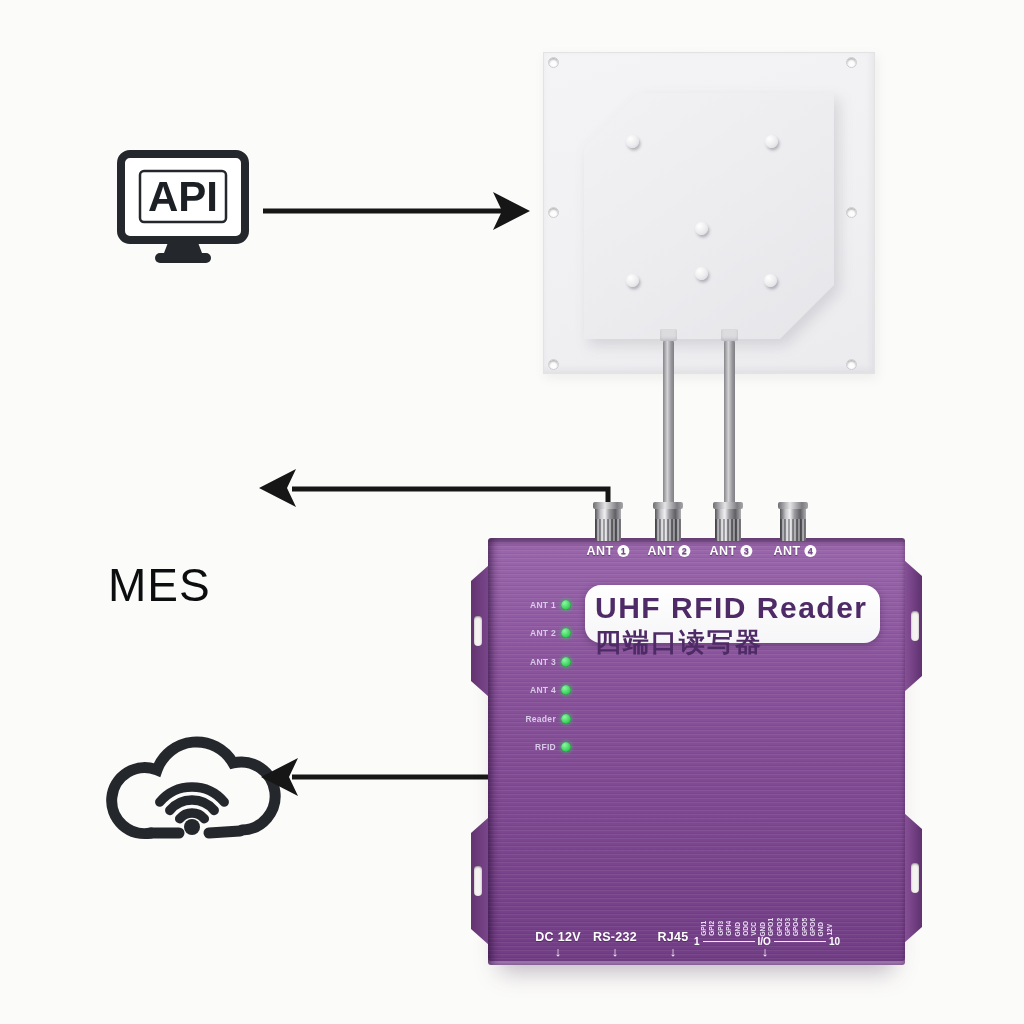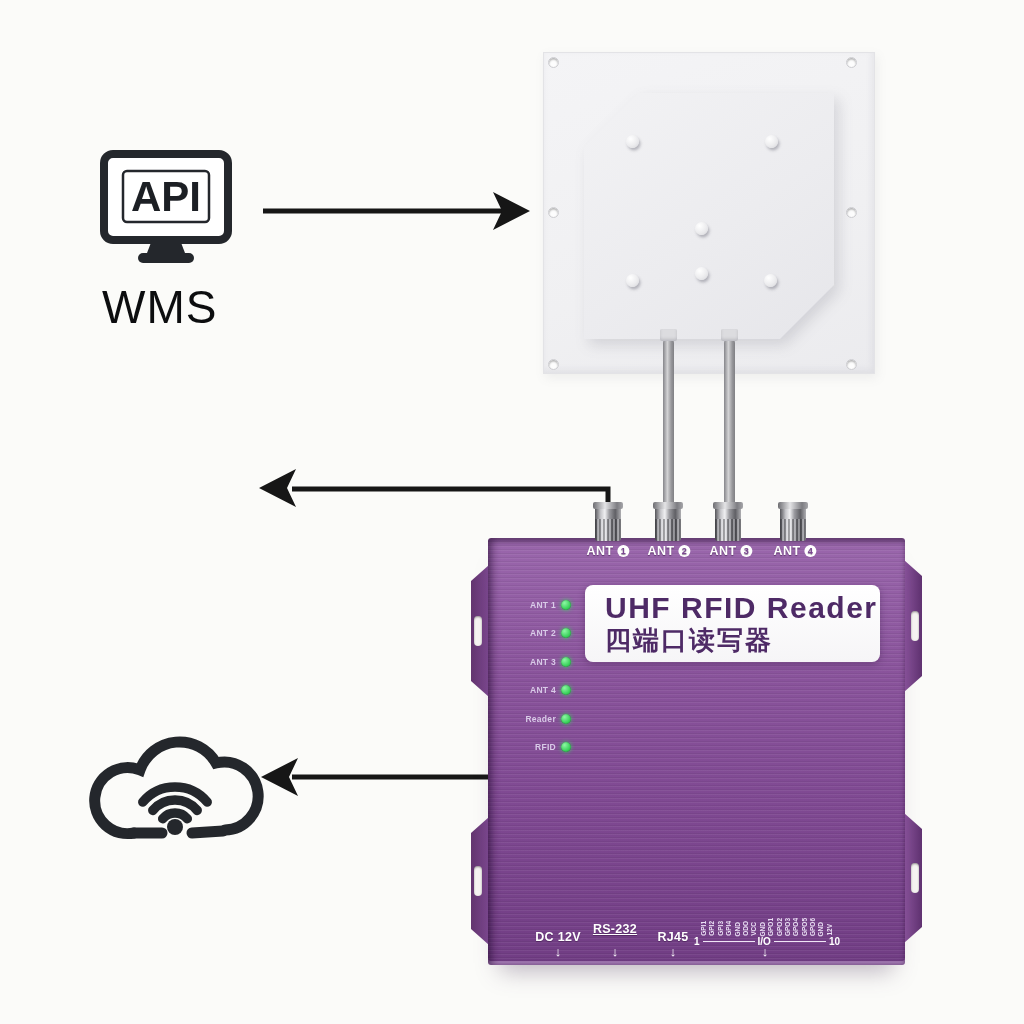--- a/index.html
+++ b/index.html
@@ -5,21 +5,21 @@
   html,body{margin:0;padding:0;}
   body{
     width:1024px;height:1024px;
     background:#fbfbf9;
     font-family:"Liberation Sans", sans-serif;
     -webkit-font-smoothing:antialiased;
   }
   .canvas{position:relative;width:1024px;height:1024px;overflow:hidden;background:#fbfbf9;}
 
   
-  .icon-wrap{position:absolute;}
+  .icon-wrap{position:absolute;margin-left:17px;}
   .caption{
     position:absolute;color:#0c0d0f;font-size:46px;font-weight:400;letter-spacing:1px;
   }
 
   
   #arrows{position:absolute;left:0;top:0;z-index:3;pointer-events:none;}
 
   
   .antenna{
     position:absolute;left:543px;top:52px;width:330px;height:320px;z-index:1;
@@ -86,27 +86,27 @@
 
   .antlbl{
     position:absolute;top:6px;transform:translateX(-50%);
     color:#ffffff;font-size:12.5px;font-weight:700;letter-spacing:.5px;white-space:nowrap;
     text-shadow:0 1px 1px rgba(40,10,50,.5);
   }
   .numchip{display:inline-block;width:12px;height:12px;margin-left:4px;border-radius:50%;
     background:#ffffff;color:#7a4590;font-size:9px;line-height:12px;text-align:center;font-weight:700;vertical-align:1px;}
 
   .nameplate{
-    position:absolute;left:97px;top:47px;width:295px;height:77px;border-radius:8px;
+    position:absolute;left:97px;top:47px;width:295px;height:58px;border-radius:16px;
     background:linear-gradient(180deg,#ffffff 0%,#f6f5f7 100%);
     box-shadow:0 2px 7px rgba(50,20,60,.35);
-    padding:5px 0 0 20px;box-sizing:border-box;
+    padding:5px 0 0 10px;box-sizing:border-box;
   }
   .np-title{font-size:30px;font-weight:700;color:#4e2a66;letter-spacing:1.5px;line-height:36px;}
-  .np-sub{font-size:26px;font-weight:700;color:#4e2a66;letter-spacing:2px;line-height:32px;font-family:Liberation Mono, monospace;}
+  .np-sub{font-size:26px;font-weight:700;color:#4e2a66;letter-spacing:2px;line-height:32px;}
 
   .ledrow{position:absolute;display:flex;align-items:center;height:11px;}
   .ledlabel{display:inline-block;width:46px;text-align:right;margin-right:5px;
     color:#d9cbe8;font-size:8.5px;font-weight:700;letter-spacing:.3px;}
   .led-dot{width:10px;height:10px;border-radius:50%;
     background:radial-gradient(circle at 35% 30%,#8df7a4 0%,#3bd35c 60%,#27ab45 100%);
     box-shadow:0 0 4px rgba(50,210,90,.9), inset 0 0 1px rgba(10,60,20,.6);}
 
   .bport{position:absolute;transform:translateX(-50%);color:#fff;font-size:12.5px;font-weight:700;
     letter-spacing:.3px;white-space:nowrap;text-shadow:0 1px 1px rgba(40,10,50,.4);}
@@ -129,22 +129,22 @@
 
   <div class="icon-wrap" style="left:100px;top:150px;">
     <svg width="132" height="118" viewBox="0 0 132 118">
       <rect x="4" y="4" width="124" height="86" rx="9" fill="#ffffff" stroke="#24272c" stroke-width="8"></rect>
       <rect x="23" y="21" width="86" height="51" rx="4" fill="none" stroke="#24272c" stroke-width="2.5"></rect>
       <text x="66" y="61" text-anchor="middle" font-size="42" font-weight="700" fill="#1c1f24">API</text>
       <polygon points="52,90 80,90 85,103 47,103" fill="#24272c"></polygon>
       <rect x="38" y="103" width="56" height="10" rx="5" fill="#24272c"></rect>
     </svg>
   </div>
-  <div class="caption" style="left:102px;top:280px;">WMS</div>
-
+
+  <div class="caption" style="left:108px;top:558px;">MES</div>
 
   <div class="icon-wrap" style="left:72px;top:700px;">
     <svg width="200" height="155" viewBox="0 0 200 155">
       <path d="M62,133 A33,33 0 1 1 68,70 A42,42 0 0 1 144,63 A34,34 0 1 1 153,130" fill="none" stroke="#24272c" stroke-width="11" stroke-linecap="round"></path>
       <path d="M62,133 L90,133 M120,133 L151,131" fill="none" stroke="#24272c" stroke-width="11" stroke-linecap="round"></path>
       <path d="M90.7,118.7 A16,16 0 0 1 115.3,118.7" fill="none" stroke="#24272c" stroke-width="9.5" stroke-linecap="round"></path>
       <path d="M80.8,110.4 A29,29 0 0 1 125.2,110.4" fill="none" stroke="#24272c" stroke-width="9.5" stroke-linecap="round"></path>
       <path d="M70.8,102 A42,42 0 0 1 135.2,102" fill="none" stroke="#24272c" stroke-width="9.5" stroke-linecap="round"></path>
       <circle cx="103" cy="127" r="8" fill="#24272c"></circle>
     </svg>
@@ -241,21 +241,21 @@
       <div class="ledrow" style="left:22px;top:175px;">
         <span class="ledlabel">Reader</span>
           <span class="led-dot"></span>
         </div>
       <div class="ledrow" style="left:22px;top:203px;">
         <span class="ledlabel">RFID</span>
           <span class="led-dot"></span>
         </div>
 
       <span class="bport" style="left:70px;top:392px;">DC 12V</span>
-      <span class="bport" style="left:127px;top:384px;text-decoration:underline;">RS-232</span>
+      <span class="bport" style="left:127px;top:392px;">RS-232</span>
       <span class="bport" style="left:185px;top:392px;">RJ45</span>
 
       <span class="dn" style="left:70px;top:406px;">↓</span>
       <span class="dn" style="left:127px;top:406px;">↓</span>
       <span class="dn" style="left:185px;top:406px;">↓</span>
       <span class="dn" style="left:277px;top:406px;">↓</span>
 
       <div class="pins">
         <span class="pin">GPI1</span>
         <span class="pin">GPI2</span>

